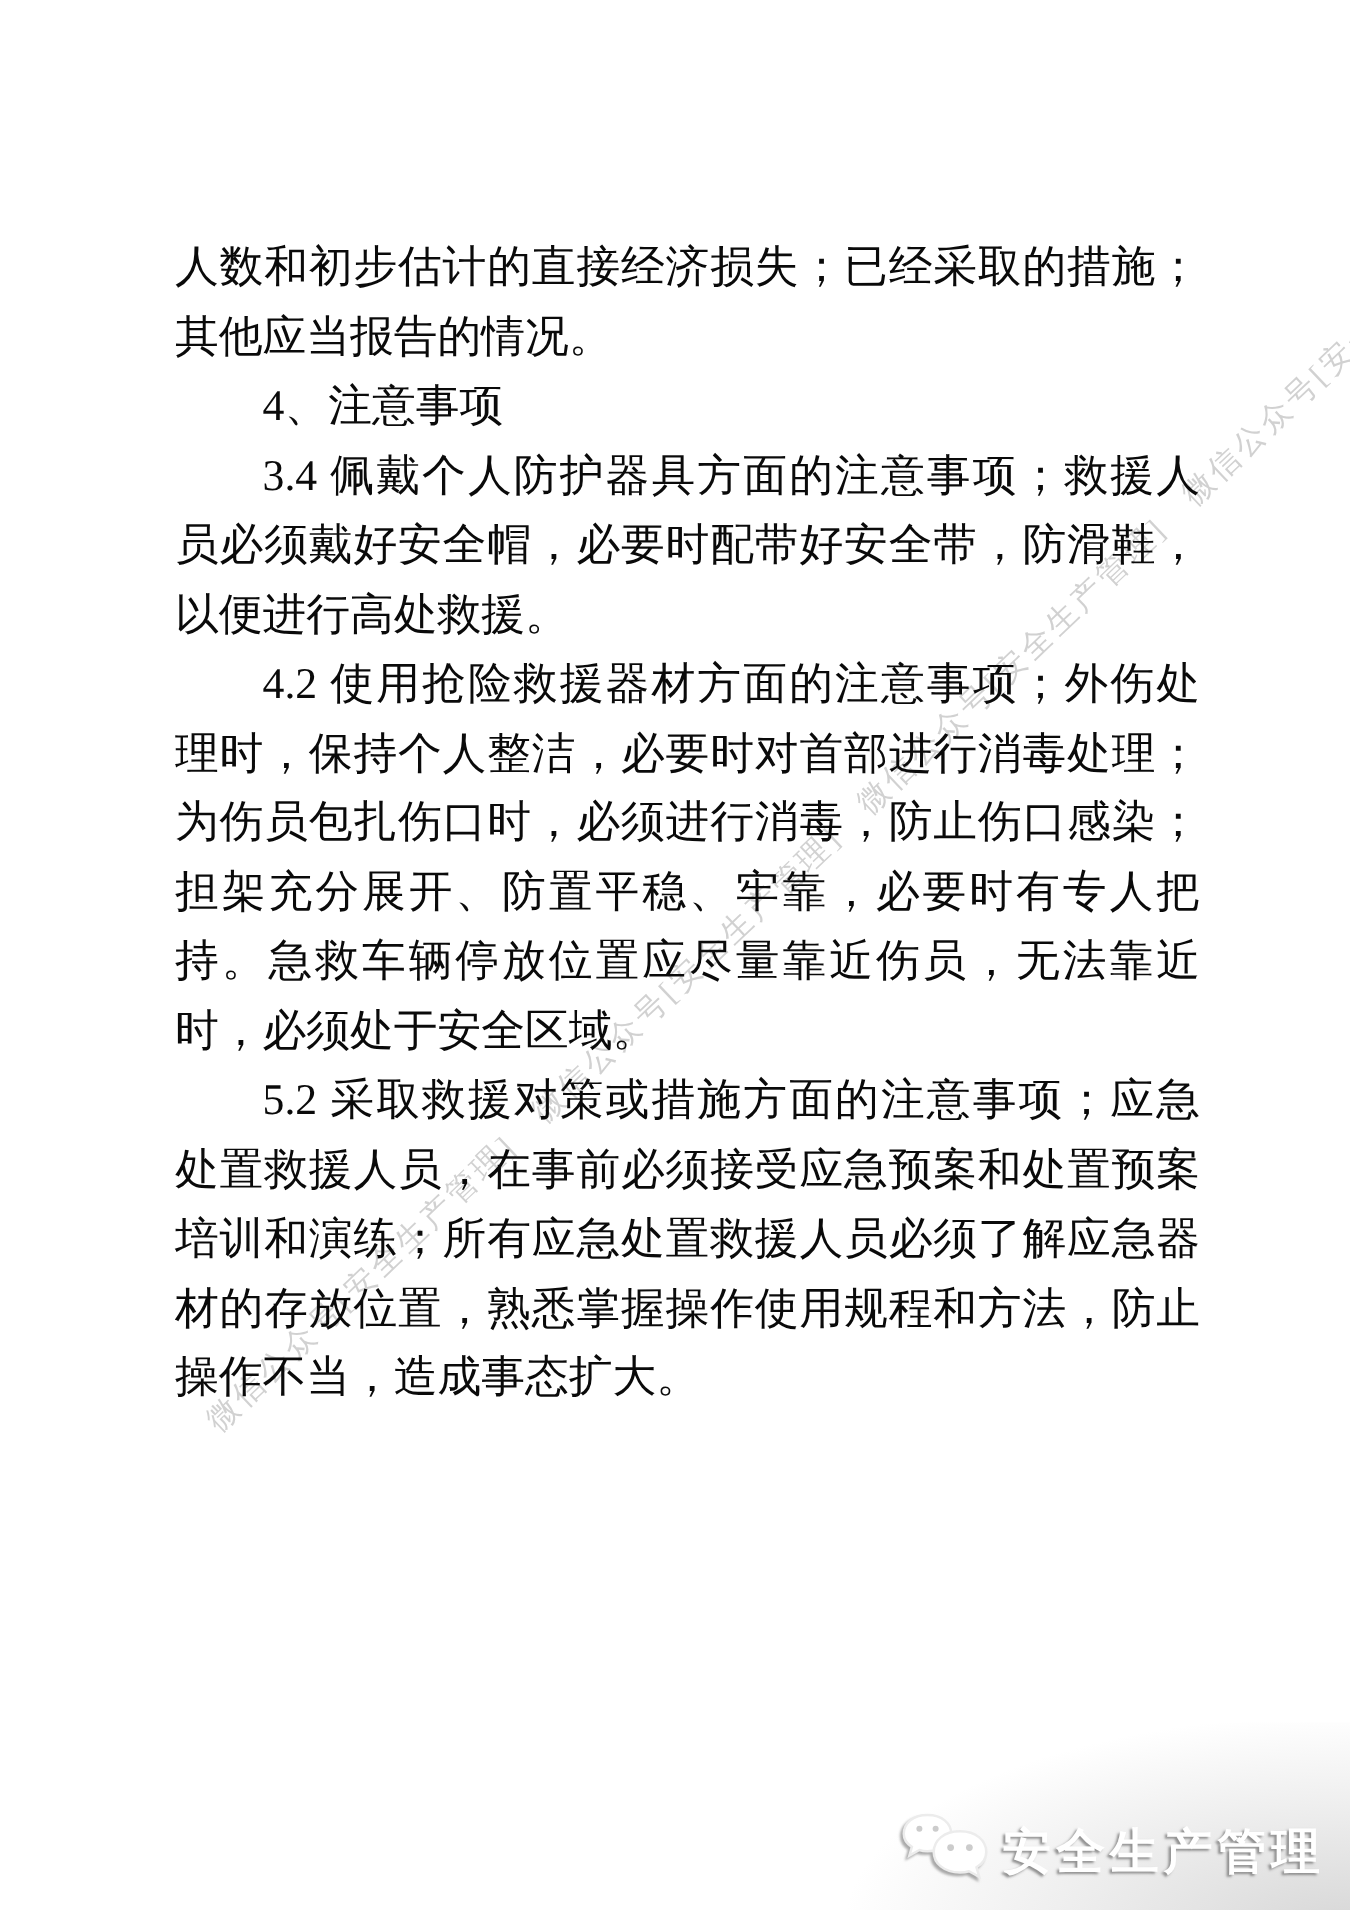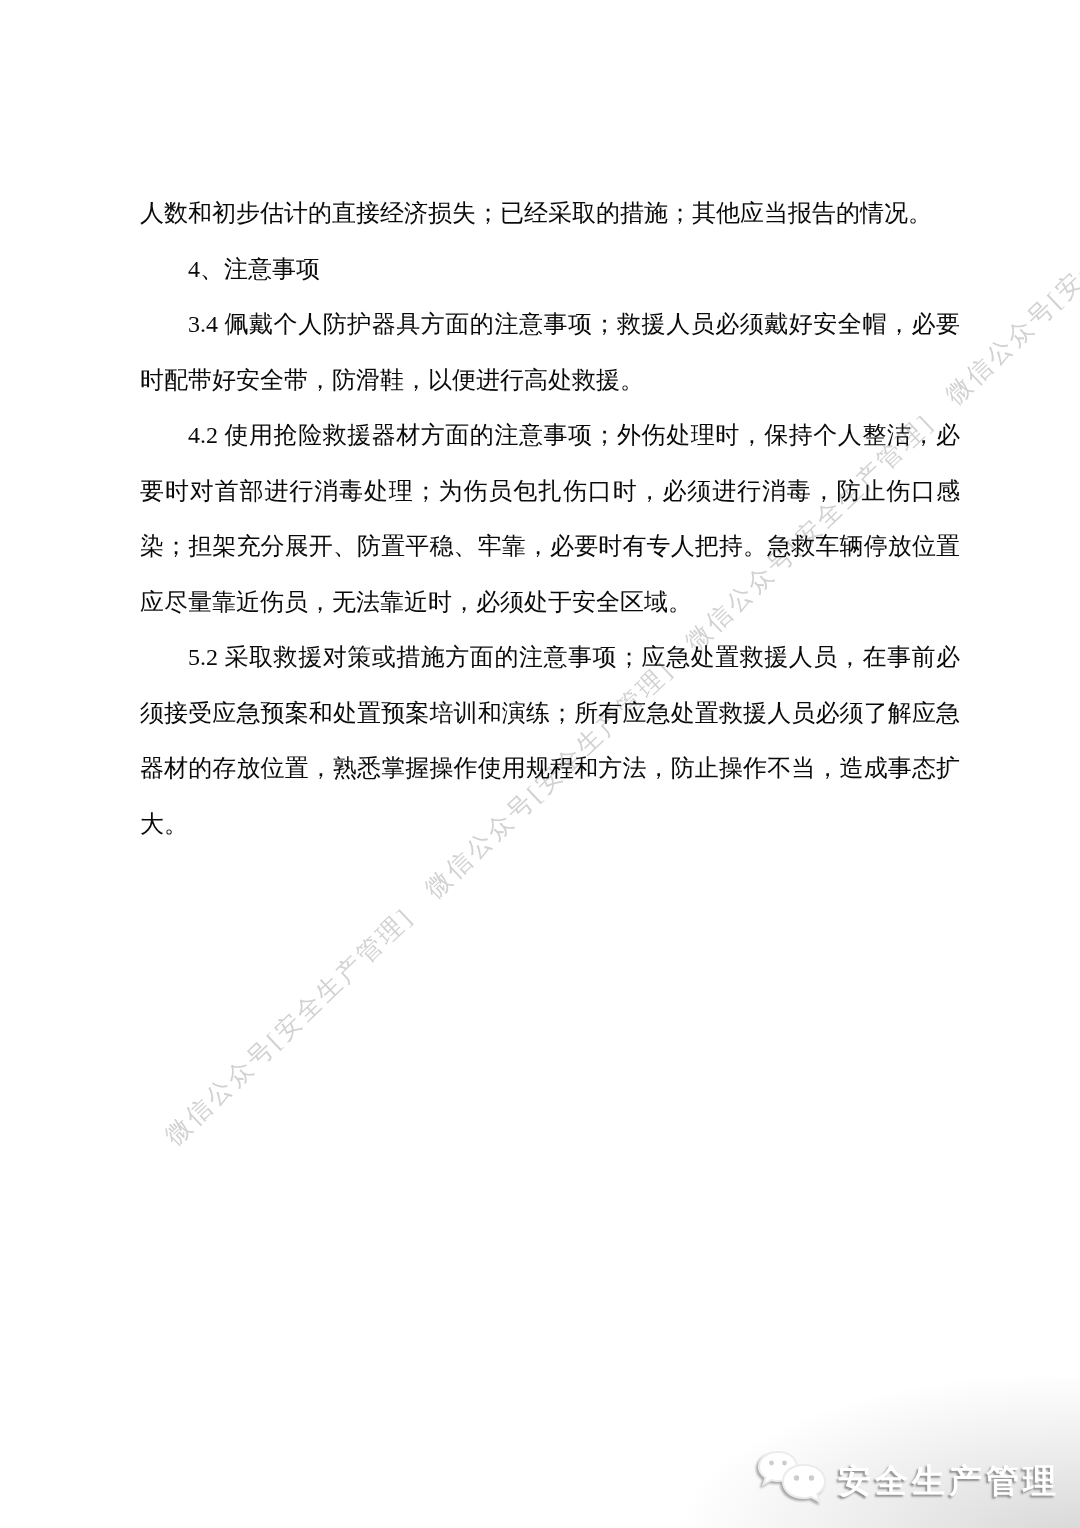--- a/index.html
+++ b/index.html
@@ -8,21 +8,21 @@
     font-family:"Liberation Serif","DejaVu Serif",serif;color:#0a0a0a;
   }
   .watermark{
     position:absolute;left:158px;top:1128px;width:1300px;
     transform:rotate(-43.5deg);transform-origin:0 0;
     font-size:25px;letter-spacing:3px;white-space:nowrap;
     opacity:0.45;z-index:1;pointer-events:none;
   }
   .doc-body{
     position:absolute;left:140px;top:186px;width:820px;z-index:2;
-    font-size:24px;line-height:55.5px;text-align:justify;
+    font-size:35px;line-height:55.5px;text-align:justify;
   }
   .doc-body p{margin:0;padding:0;}
   .doc-body p.indent{text-indent:2em;}
   .doc-body p.heading{font-weight:normal;}
   .footer{
     position:absolute;left:0;right:0;top:1384px;z-index:2;
     text-align:center;font-size:21px;color:#222222;letter-spacing:2px;
   }
   .corner-shade{
     position:absolute;right:0;bottom:0;width:450px;height:150px;z-index:3;
@@ -33,21 +33,21 @@
   .brand{
     position:absolute;right:20px;bottom:14px;z-index:4;
     display:flex;align-items:center;gap:8px;
   }
   .brand-icon svg{
     display:block;
     filter:drop-shadow(-2px 2px 1px rgba(125,125,125,0.65));
   }
   .brand-text{
     font-family:"Liberation Sans","DejaVu Sans",sans-serif;
-    font-size:33px;font-weight:bold;letter-spacing:4px;color:#ffffff;
+    font-size:39px;font-weight:bold;letter-spacing:4px;color:#ffffff;
     text-shadow:-2px 2px 2px rgba(120,120,120,0.80);
     white-space:nowrap;
   }
 </style>
 </head>
 <body>
 
 <div class="page">
 
   <div class="watermark" style="color: rgb(154, 154, 154);">微信公众号[安全生产管理]　微信公众号[安全生产管理]　微信公众号[安全生产管理]　微信公众号[安全生产管理]</div>

